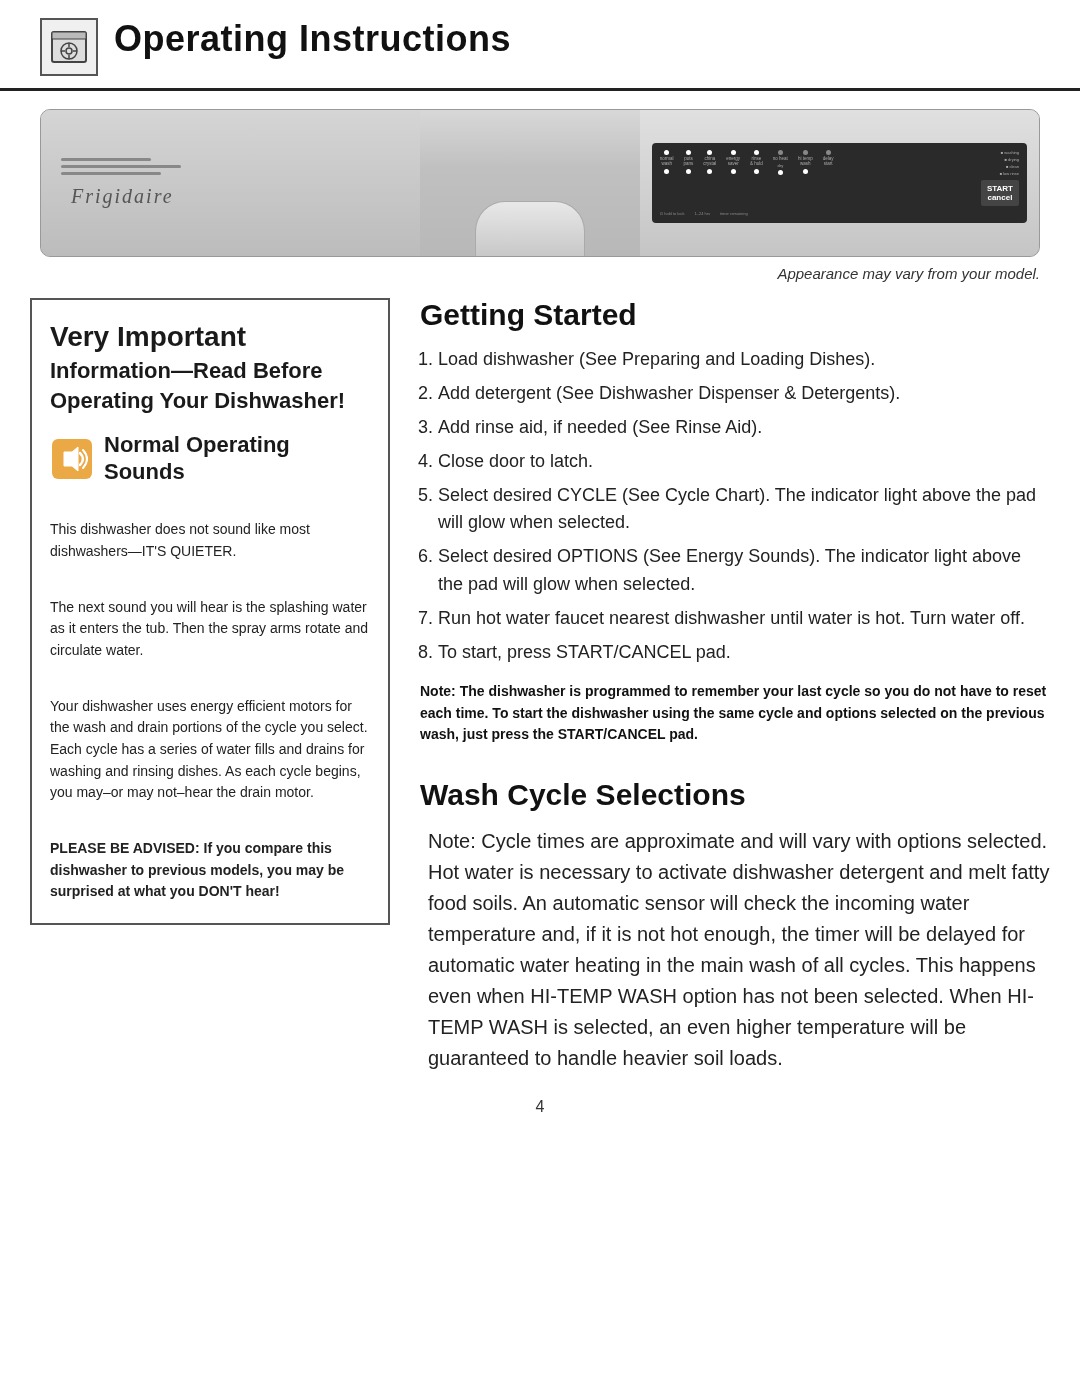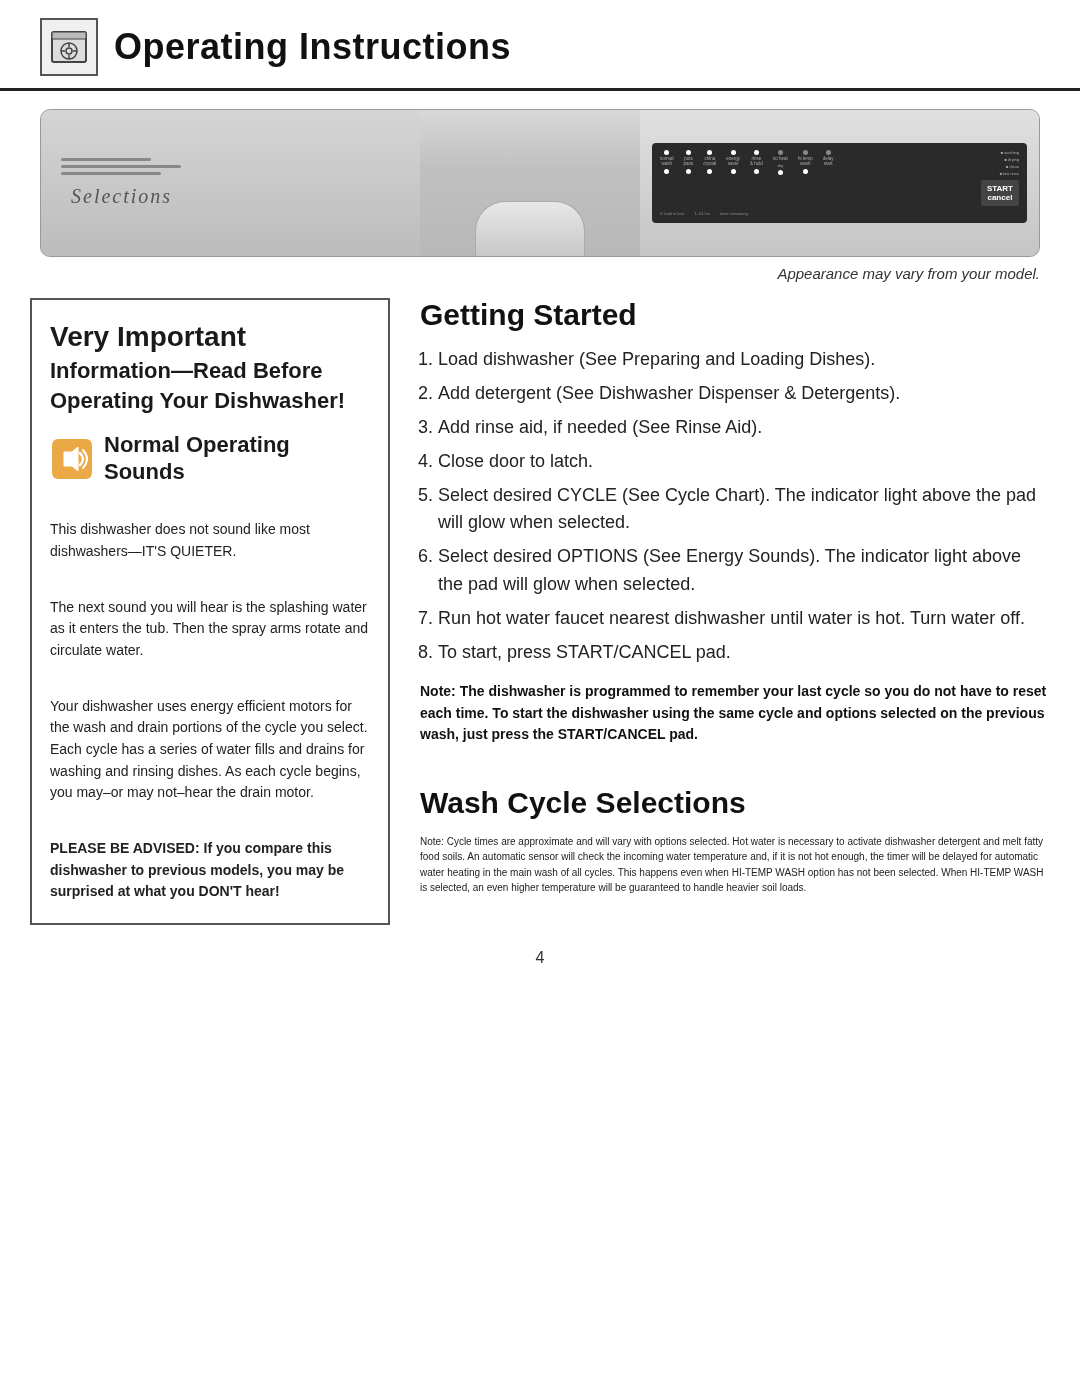--- a/index.html
+++ b/index.html
@@ -8,21 +8,21 @@
       background: #fff;
       width: 1080px;
       min-height: 1397px;
       padding: 0;
       color: #1a1a1a;
     }
 
     
     .page-header {
       display: flex;
-      align-items: center;
+      align-items: flex-start;
       padding: 18px 40px 12px 40px;
       border-bottom: 3px solid #222;
       margin-bottom: 0;
     }
     .header-icon {
       width: 58px;
       height: 58px;
       border: 2px solid #555;
       display: flex;
       align-items: center;
@@ -205,27 +205,28 @@
       margin-bottom: 14px;
       color: #222;
     }
     .getting-started-list li {
       margin-bottom: 6px;
     }
     .note-bold {
       font-size: 14px;
       font-weight: bold;
       line-height: 1.55;
-      margin-bottom: 40px;
+      margin-bottom: 32px;
       color: #111;
     }
     .wash-cycle-body {
-      font-size: 10px;
+      font-size: 20px;
       line-height: 1.55;
       color: #222;
+      margin-left: 8px;
     }
 
     
     .page-footer {
       text-align: center;
       font-size: 16px;
       color: #333;
       padding: 24px 0 16px 0;
     }
   </style>
@@ -249,21 +250,21 @@
 </header>
 
 <section class="appliance-area">
   <div class="appliance-box">
     <div class="appliance-left">
       <div class="brand-lines">
         <div class="brand-line"></div>
         <div class="brand-line"></div>
         <div class="brand-line"></div>
       </div>
-      <div class="brand-name">Selections</div>
+      <div class="brand-name">Frigidaire</div>
     </div>
     <div class="appliance-middle">
       <div class="door-handle"></div>
     </div>
     <div class="appliance-right">
 
       <div style="background:#2a2a2a; border-radius:4px; padding:7px 8px; display:flex; flex-direction:column; gap:3px;">
         <div style="display:flex; justify-content:space-between; align-items:flex-start;">
           <div style="display:flex; gap:10px;">
 

